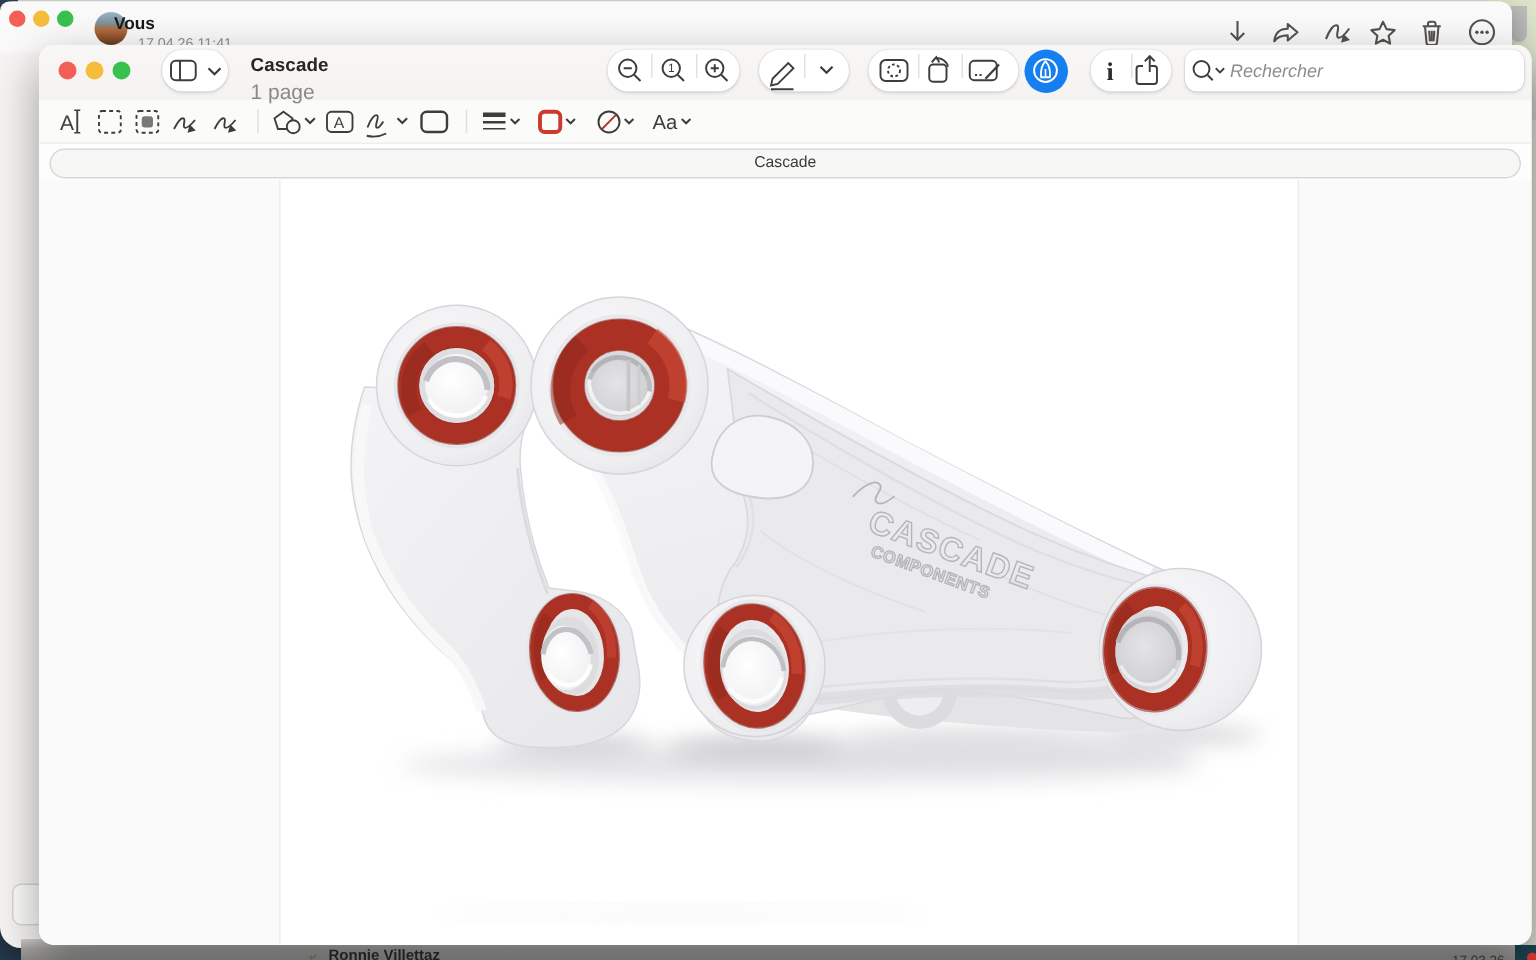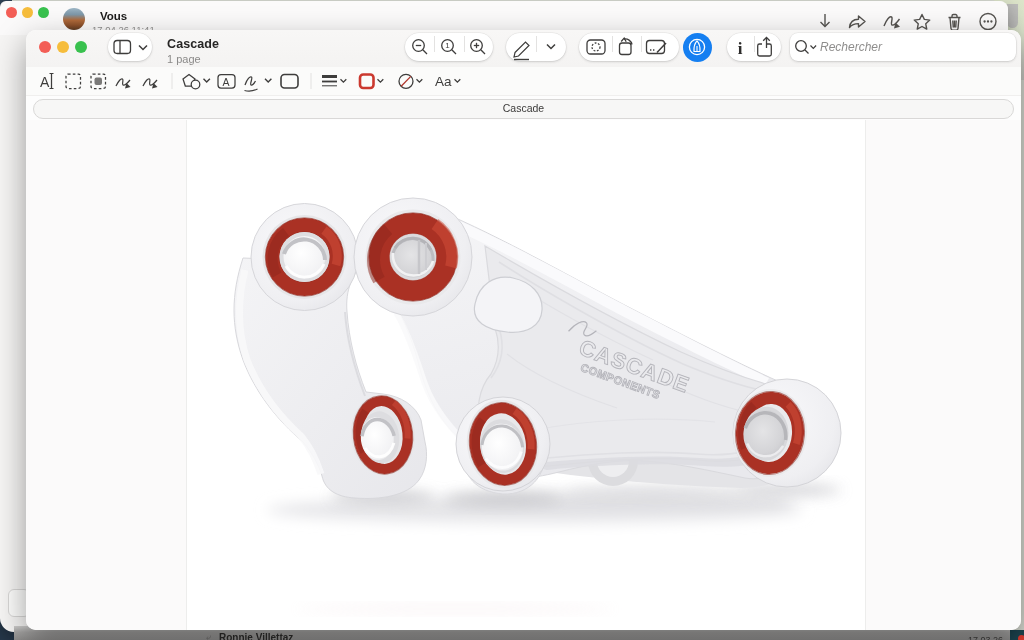--- a/index.html
+++ b/index.html
@@ -32,39 +32,39 @@
   #pv-content{left:0;top:90px;width:995px;height:510px;background:#fbfafa;border-radius:0 0 10px 10px;overflow:hidden;}
   #pv-page{left:159.5px;top:0;width:678px;height:510px;background:#fff;
            border-left:1px solid #ededec;border-right:1px solid #ededec;}
   .tl{position:absolute;width:12px;height:12px;border-radius:50%;}
   .red{background:#f35e56;} .yel{background:#f6bd3c;} .grn{background:#39c14e;}
   .pill{position:absolute;background:#fff;border-radius:14.5px;height:28px;
         box-shadow:0 0 0 0.5px rgba(0,0,0,.07),0 1px 2.5px rgba(0,0,0,.14);}
   .sep{position:absolute;top:6px;width:1px;height:16px;background:#e3e2e1;}
   #ttl{position:absolute;left:141px;top:4px;width:160px;}
   #ttl b{font-size:12.5px;color:#272625;letter-spacing:.1px;}
-  #ttl span{display:block;font-size:11px;color:#8b8a89;margin-top:1px;}
+  #ttl span{display:block;font-size:14px;color:#8b8a89;margin-top:1px;}
   #srch{left:764px;top:3px;width:226px;border-radius:8px;font-style:italic;}
   #srch .ph{position:absolute;left:30px;top:6.5px;font-size:12px;color:#8e8d8c;}
 </style>
 </head>
 <body>
   <div class="abs" id="desk-tl"></div>
   <div class="abs" id="desk-tr"></div>
   <div class="abs" id="desk-bl"></div>
   <div class="abs" id="desk-br"></div>
   <div class="abs" id="gray-blob"></div>
 
   <div class="abs" id="bgwin">
     <div class="abs" id="bg-title"></div>
     <div class="tl red" style="left:6px;width:11px;height:11px;top:6px;"></div>
     <div class="tl yel" style="left:22px;width:11px;height:11px;top:6px;"></div>
     <div class="tl grn" style="left:38px;width:11px;height:11px;top:6px;"></div>
     <div class="abs" id="bg-avatar" style="left:63px;top:7px;width:22px;height:22px;border-radius:50%;overflow:hidden;background:linear-gradient(180deg,#9db6c6 0%,#7e97a8 30%,#b06a3a 55%,#8a4f2a 80%,#5d3a22 100%);"></div>
-    <div class="abs" style="left:100px;top:9px;font-size:11.5px;font-weight:bold;color:#1b1a19;">Vous</div>
+    <div class="abs" style="left:76px;top:9px;font-size:11.5px;font-weight:bold;color:#1b1a19;">Vous</div>
     <div class="abs" style="left:92px;top:22.5px;font-size:9.5px;color:#8f8e8d;">17.04.26 11:41</div>
     <svg class="abs" width="220" height="30" viewBox="0 0 220 30" style="left:810px;top:6px" stroke="#555350" stroke-width="1.4" fill="none">
 
       <line x1="15" y1="7" x2="15" y2="19"></line>
       <path d="M10.5 15 l4.5 4.5 l4.5 -4.5"></path>
 
       <path d="M55 14.5 l-6.5 -5.5 v3.2 c-6 0 -8.5 3.5 -9 8.3 c2 -2.6 4.5 -3.9 9 -3.9 v3.4 z" stroke-linejoin="round"></path>
 
       <path d="M74 19 c2.5 -6.5 5.5 -10 7.5 -9 c2 1 -1.5 7 0.5 8 c1.8 0.9 5 -2.5 7.5 -6"></path>
       <path d="M84 21.5 l6 -1.8 l-4.5 -4.2 z" fill="#555350" stroke="none"></path>

